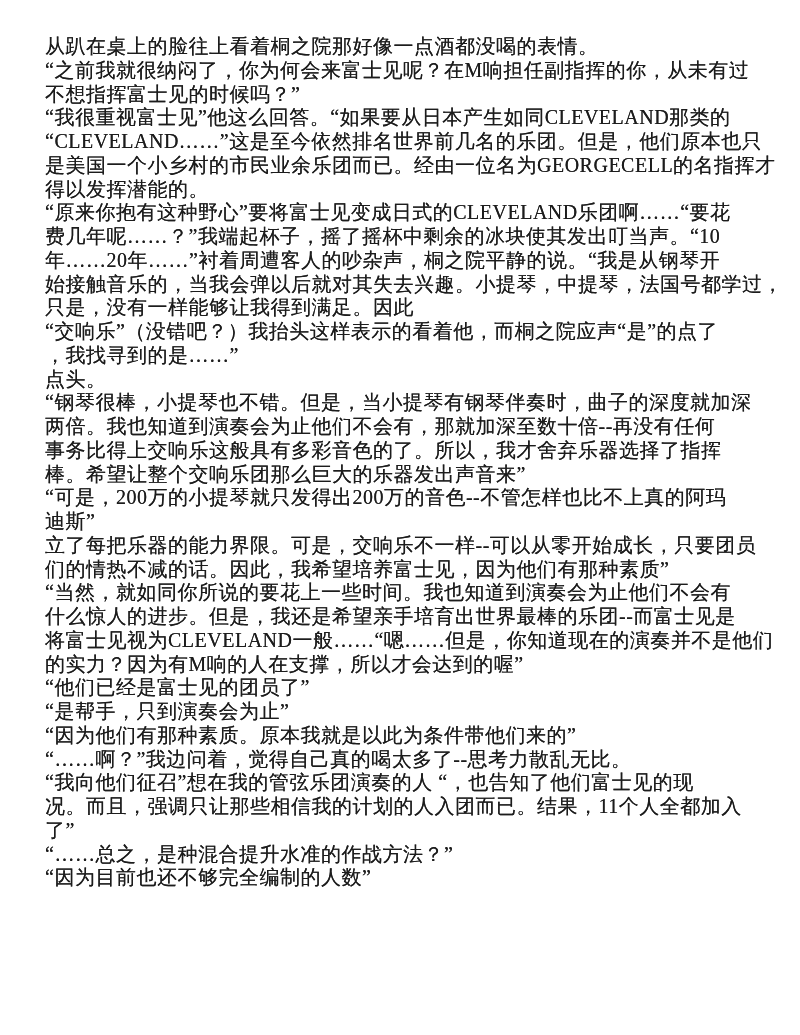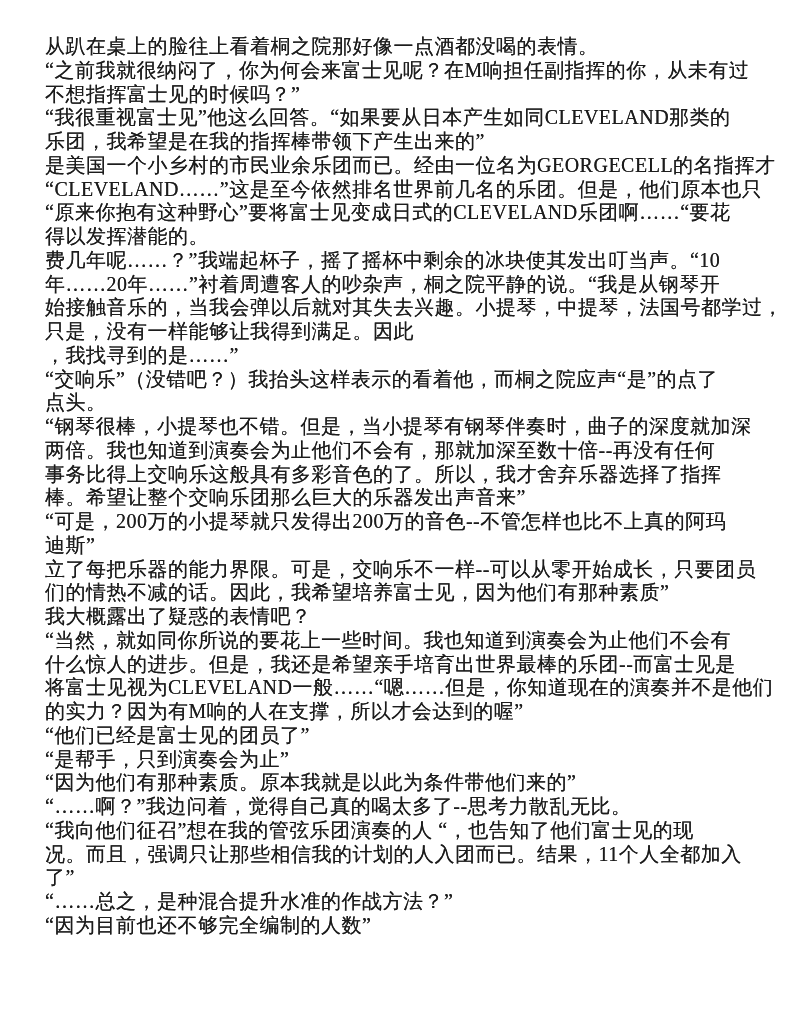--- a/index.html
+++ b/index.html
@@ -32,41 +32,39 @@
 </style>
 </head>
 <body>
 
 <div class="page">
   <div>
       <div class="line">从趴在桌上的脸往上看着桐之院那好像一点酒都没喝的表情。</div>
       <div class="line">“之前我就很纳闷了，你为何会来富士见呢？在M响担任副指挥的你，从未有过</div>
       <div class="line">不想指挥富士见的时候吗？”</div>
       <div class="line">“我很重视富士见”他这么回答。“如果要从日本产生如同CLEVELAND那类的</div>
-      <div class="line">乐团，我希望是在我的指挥棒带领下产生出来的”</div>
+      <div class="line">“CLEVELAND……”这是至今依然排名世界前几名的乐团。但是，他们原本也只</div>
       <div class="line">是美国一个小乡村的市民业余乐团而已。经由一位名为GEORGECELL的名指挥才</div>
-      <div class="line">“CLEVELAND……”这是至今依然排名世界前几名的乐团。但是，他们原本也只</div>
+      <div class="line">得以发挥潜能的。</div>
       <div class="line">“原来你抱有这种野心”要将富士见变成日式的CLEVELAND乐团啊……“要花</div>
-      <div class="line">得以发挥潜能的。</div>
       <div class="line">费几年呢……？”我端起杯子，摇了摇杯中剩余的冰块使其发出叮当声。“10</div>
       <div class="line">年……20年……”衬着周遭客人的吵杂声，桐之院平静的说。“我是从钢琴开</div>
       <div class="line">始接触音乐的，当我会弹以后就对其失去兴趣。小提琴，中提琴，法国号都学过，</div>
       <div class="line">只是，没有一样能够让我得到满足。因此</div>
+      <div class="line">“交响乐”（没错吧？）我抬头这样表示的看着他，而桐之院应声“是”的点了</div>
       <div class="line">，我找寻到的是……”</div>
-      <div class="line">“交响乐”（没错吧？）我抬头这样表示的看着他，而桐之院应声“是”的点了</div>
       <div class="line">点头。</div>
       <div class="line">“钢琴很棒，小提琴也不错。但是，当小提琴有钢琴伴奏时，曲子的深度就加深</div>
       <div class="line">两倍。我也知道到演奏会为止他们不会有，那就加深至数十倍--再没有任何</div>
       <div class="line">事务比得上交响乐这般具有多彩音色的了。所以，我才舍弃乐器选择了指挥</div>
       <div class="line">棒。希望让整个交响乐团那么巨大的乐器发出声音来”</div>
       <div class="line">“可是，200万的小提琴就只发得出200万的音色--不管怎样也比不上真的阿玛</div>
       <div class="line">迪斯”</div>
       <div class="line">立了每把乐器的能力界限。可是，交响乐不一样--可以从零开始成长，只要团员</div>
       <div class="line">们的情热不减的话。因此，我希望培养富士见，因为他们有那种素质”</div>
-      <div class="line">我大概露出了疑惑的表情吧？</div>
       <div class="line">“当然，就如同你所说的要花上一些时间。我也知道到演奏会为止他们不会有</div>
       <div class="line">什么惊人的进步。但是，我还是希望亲手培育出世界最棒的乐团--而富士见是</div>
       <div class="line">将富士见视为CLEVELAND一般……“嗯……但是，你知道现在的演奏并不是他们</div>
       <div class="line">的实力？因为有M响的人在支撑，所以才会达到的喔”</div>
       <div class="line">“他们已经是富士见的团员了”</div>
       <div class="line">“是帮手，只到演奏会为止”</div>
       <div class="line">“因为他们有那种素质。原本我就是以此为条件带他们来的”</div>
       <div class="line">“……啊？”我边问着，觉得自己真的喝太多了--思考力散乱无比。</div>
       <div class="line">“我向他们征召”想在我的管弦乐团演奏的人 “，也告知了他们富士见的现</div>
       <div class="line">况。而且，强调只让那些相信我的计划的人入团而已。结果，11个人全都加入</div>

